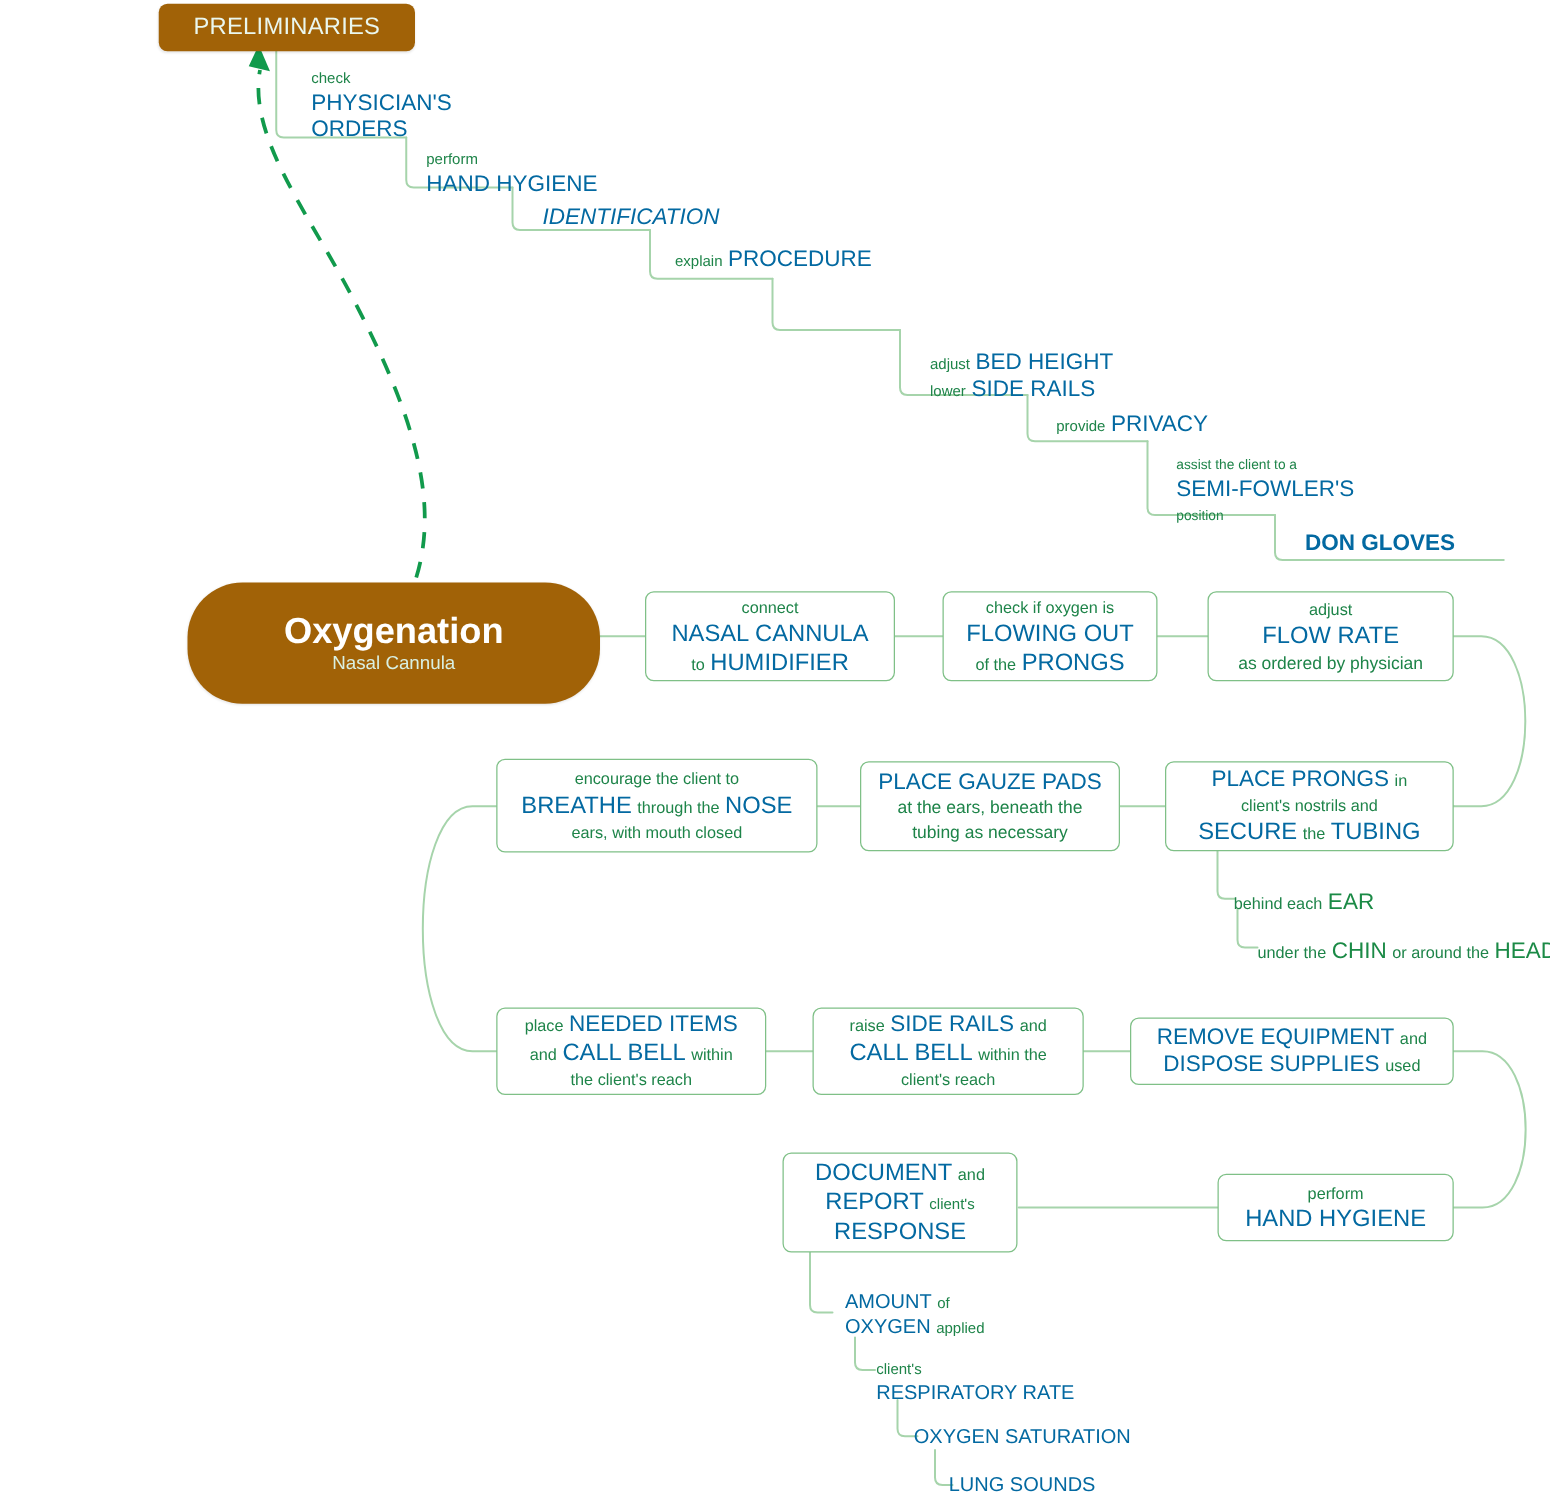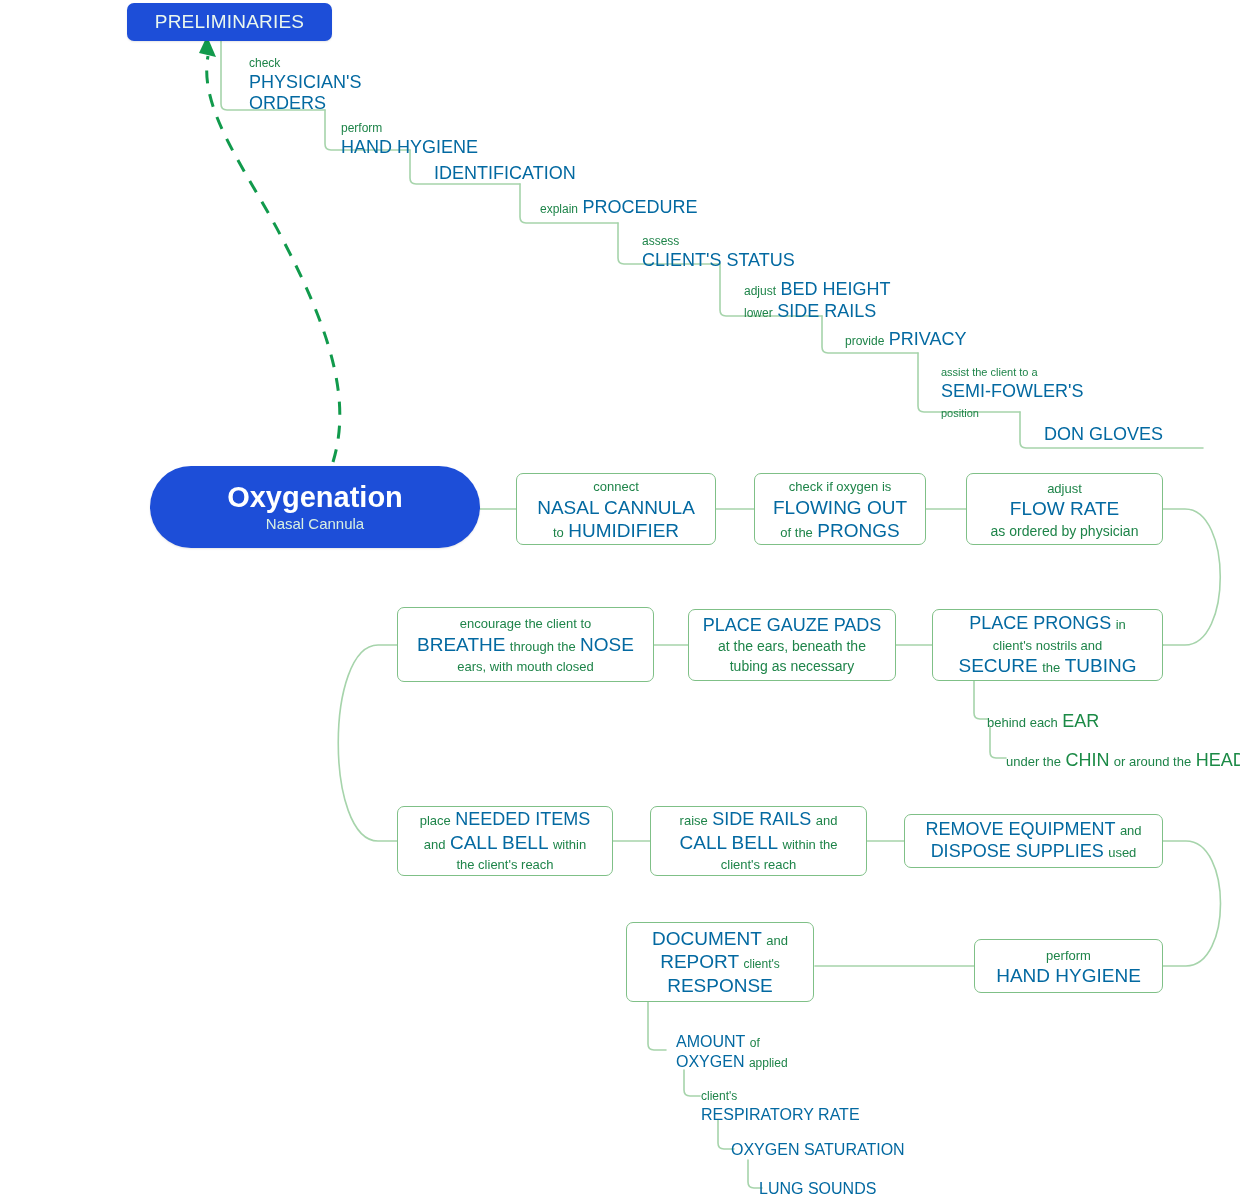--- a/index.html
+++ b/index.html
@@ -18,21 +18,21 @@
   #wires {
     position: absolute;
     left: 0; top: 0;
     width: 1240px; height: 1196px;
     pointer-events: none;
   }
 
   
   .pill {
     position: absolute;
-    background: #1d4ed8;
+    background: #a16207;
     border-radius: 8px;
     color: #ffffff;
     display: flex;
     flex-direction: column;
     align-items: center;
     justify-content: center;
     box-shadow: 0 1px 2px rgba(0,0,0,0.10);
   }
   #preliminaries {
     left: 127px; top: 3px;
@@ -40,21 +40,21 @@
     border-radius: 7px;
   }
   #preliminaries .pill-title {
     font-size: 19px;
     letter-spacing: .2px;
     color: #eaf7ee;
     font-weight: 400;
   }
   #root-node {
     left: 150px; top: 466px;
-    width: 330px; height: 82px;
+    width: 330px; height: 97px;
     border-radius: 44px;
   }
   #root-node .pill-title {
     font-size: 29px;
     font-weight: bold;
     line-height: 1.05;
     color: #ffffff;
   }
   #root-node .pill-sub {
     font-size: 15px;
@@ -162,35 +162,31 @@
     <div><span class="g s11">check</span></div>
     <div><span class="p s17">PHYSICIAN'S</span></div>
     <div><span class="p s17">ORDERS</span></div>
   </div>
 
   <div class="stair-label" style="left:341px; top:117px;">
     <div><span class="g s11">perform</span></div>
     <div><span class="p s17">HAND HYGIENE</span></div>
   </div>
 
-  <div class="stair-label" style="left:434px; top:163px;">
+  <div class="stair-label" style="left:434px; top:163px;font-style:italic;">
     <div><span class="p s17">IDENTIFICATION</span></div>
   </div>
 
   <div class="stair-label" style="left:540px; top:197px;">
     <div>
       <span class="g s11">explain</span>
       <span class="p s17">PROCEDURE</span>
     </div>
   </div>
 
-  <div class="stair-label" style="left:642px; top:230px;">
-    <div><span class="g s11">assess</span></div>
-    <div><span class="p s17">CLIENT'S STATUS</span></div>
-  </div>
 
   <div class="stair-label" style="left:744px; top:279px;">
     <div>
       <span class="g s11">adjust</span>
       <span class="p s17">BED HEIGHT</span>
     </div>
     <div>
       <span class="g s11">lower</span>
       <span class="p s17">SIDE RAILS</span>
     </div>
@@ -202,21 +198,21 @@
       <span class="p s17">PRIVACY</span>
     </div>
   </div>
 
   <div class="stair-label" style="left:941px; top:361px;">
     <div><span class="g s10">assist the client to a</span></div>
     <div><span class="p s17">SEMI-FOWLER'S</span></div>
     <div><span class="g s10">position</span></div>
   </div>
 
-  <div class="stair-label" style="left:1044px; top:424px;">
+  <div class="stair-label" style="left:1044px; top:424px;font-weight:bold;">
     <div><span class="p s17">DON GLOVES</span></div>
   </div>
 
   <div class="pill" id="root-node">
     <span class="pill-title">Oxygenation</span>
     <span class="pill-sub">Nasal Cannula</span>
   </div>
 
   <div class="node-box" style="left:516px; top:473px; width:200px; height:72px;">
     <span class="txt">

